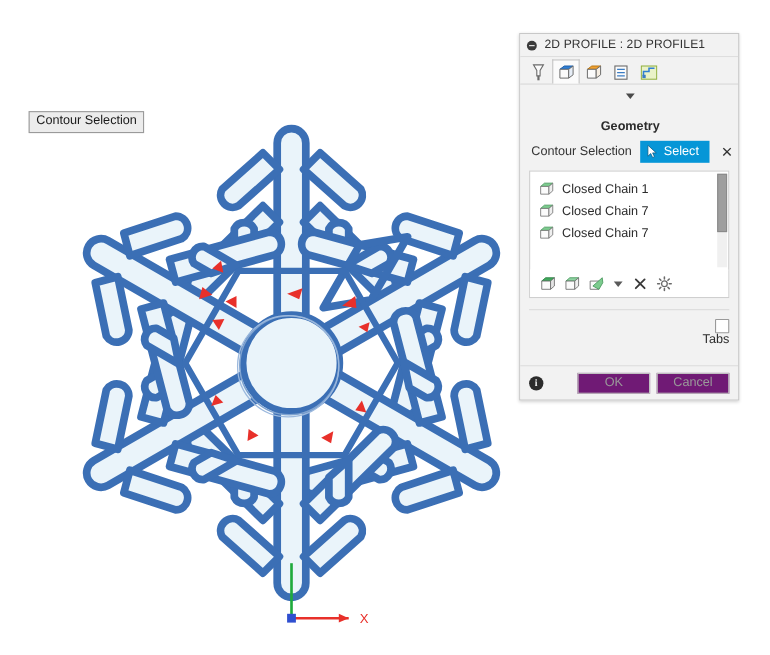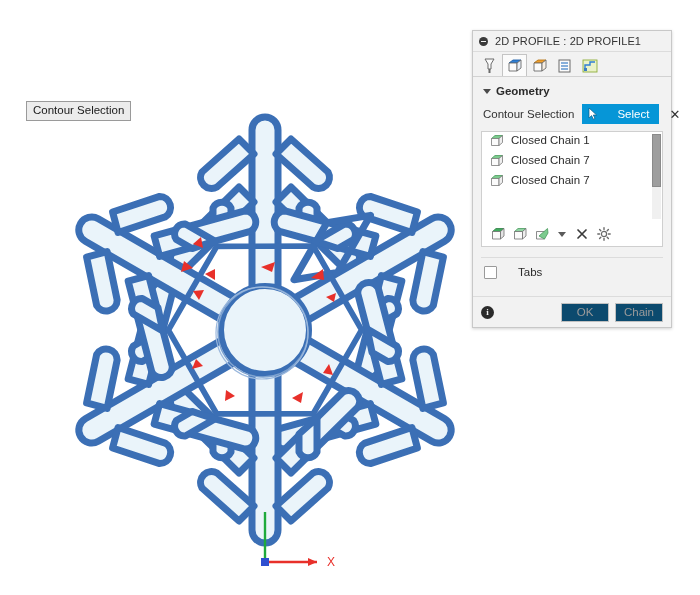--- a/index.html
+++ b/index.html
@@ -106,25 +106,26 @@
     border-color: #c4c4c4;
   }
 
   .dlg-body {
     background: #f2f2f2;
     padding: 6px 8px 8px 8px;
   }
   .section-header {
     display: flex;
     align-items: center;
-    gap: 5px;
+    gap: 19px;
     font-weight: bold;
     font-size: 11.5px;
     color: #2b2b2b;
     padding: 2px 0 6px 2px;
+    flex-direction: column;
   }
   .tri {
     width: 0; height: 0;
     border-left: 4px solid transparent;
     border-right: 4px solid transparent;
     border-top: 5px solid #4a4a4a;
   }
 
   .row-select {
     display: flex;
@@ -138,21 +139,21 @@
     white-space: nowrap;
   }
   .select-btn {
     background: #0696d7;
     color: #ffffff;
     border: none;
     height: 20px;
     padding: 0 10px 0 6px;
     display: inline-flex;
     align-items: center;
-    gap: 18px;
+    gap: 4px;
     font-size: 11.5px;
     font-family: "Liberation Sans", sans-serif;
     cursor: pointer;
   }
   .x-btn {
     font-size: 13px;
     color: #333;
     line-height: 1;
     cursor: pointer;
     padding: 0 2px;
@@ -165,21 +166,21 @@
     position: relative;
   }
   .chain-list {
     height: 87px;
     overflow: hidden;
     position: relative;
     padding-top: 2px;
   }
   .chain-item {
     display: flex;
-    align-items: flex-start;
+    align-items: flex-end;
     gap: 7px;
     height: 20px;
     padding-left: 8px;
     font-size: 11.5px;
     color: #2b2b2b;
   }
   .list-scrollbar {
     position: absolute;
     right: 1px; top: 2px;
     width: 9px; height: 85px;
@@ -217,23 +218,24 @@
     margin: 0 3px;
   }
 
   .divider {
     height: 1px;
     background: #dcdcdc;
     margin: 10px 0 8px 0;
   }
   .row-tabs {
     display: flex;
-    align-items: flex-start;
-    gap: 21px;
+    align-items: flex-end;
+    gap: 0;
     padding: 0 0 9px 3px;
+    flex-direction: column;
   }
   .cbox {
     width: 11px; height: 11px;
     border: 1px solid #9a9a9a;
     background: #ffffff;
     border-radius: 1px;
     flex: none;
   }
   .tabs-label { font-size: 11.5px; color: #2b2b2b; }
 
@@ -252,22 +254,22 @@
     color: #f2f2f2;
     font-size: 9px;
     font-weight: bold;
     display: flex;
     align-items: center;
     justify-content: center;
     font-family: "Liberation Serif", serif;
   }
   .footer-spacer { flex: 1; }
   .foot-btn {
-    width: 48px; height: 19px;
-    background: #0c4a6e;
+    width: 66px; height: 19px;
+    background: #701a75;
     border: 1px solid #c0c0c0;
     color: #9a9a9a;
     font-size: 11.5px;
     font-family: "Liberation Sans", sans-serif;
     margin-left: 6px;
     cursor: pointer;
   }
 </style>
 </head>
 <body>
@@ -546,15 +548,15 @@
     <div class="row-tabs">
       <span class="cbox"></span>
       <span class="tabs-label">Tabs</span>
     </div>
   </div>
 
   <div class="dlg-footer">
     <span class="info-icon">i</span>
     <span class="footer-spacer"></span>
     <button class="foot-btn">OK</button>
-    <button class="foot-btn">Chain</button>
+    <button class="foot-btn">Cancel</button>
   </div>
 </div>
 
 </body></html>

